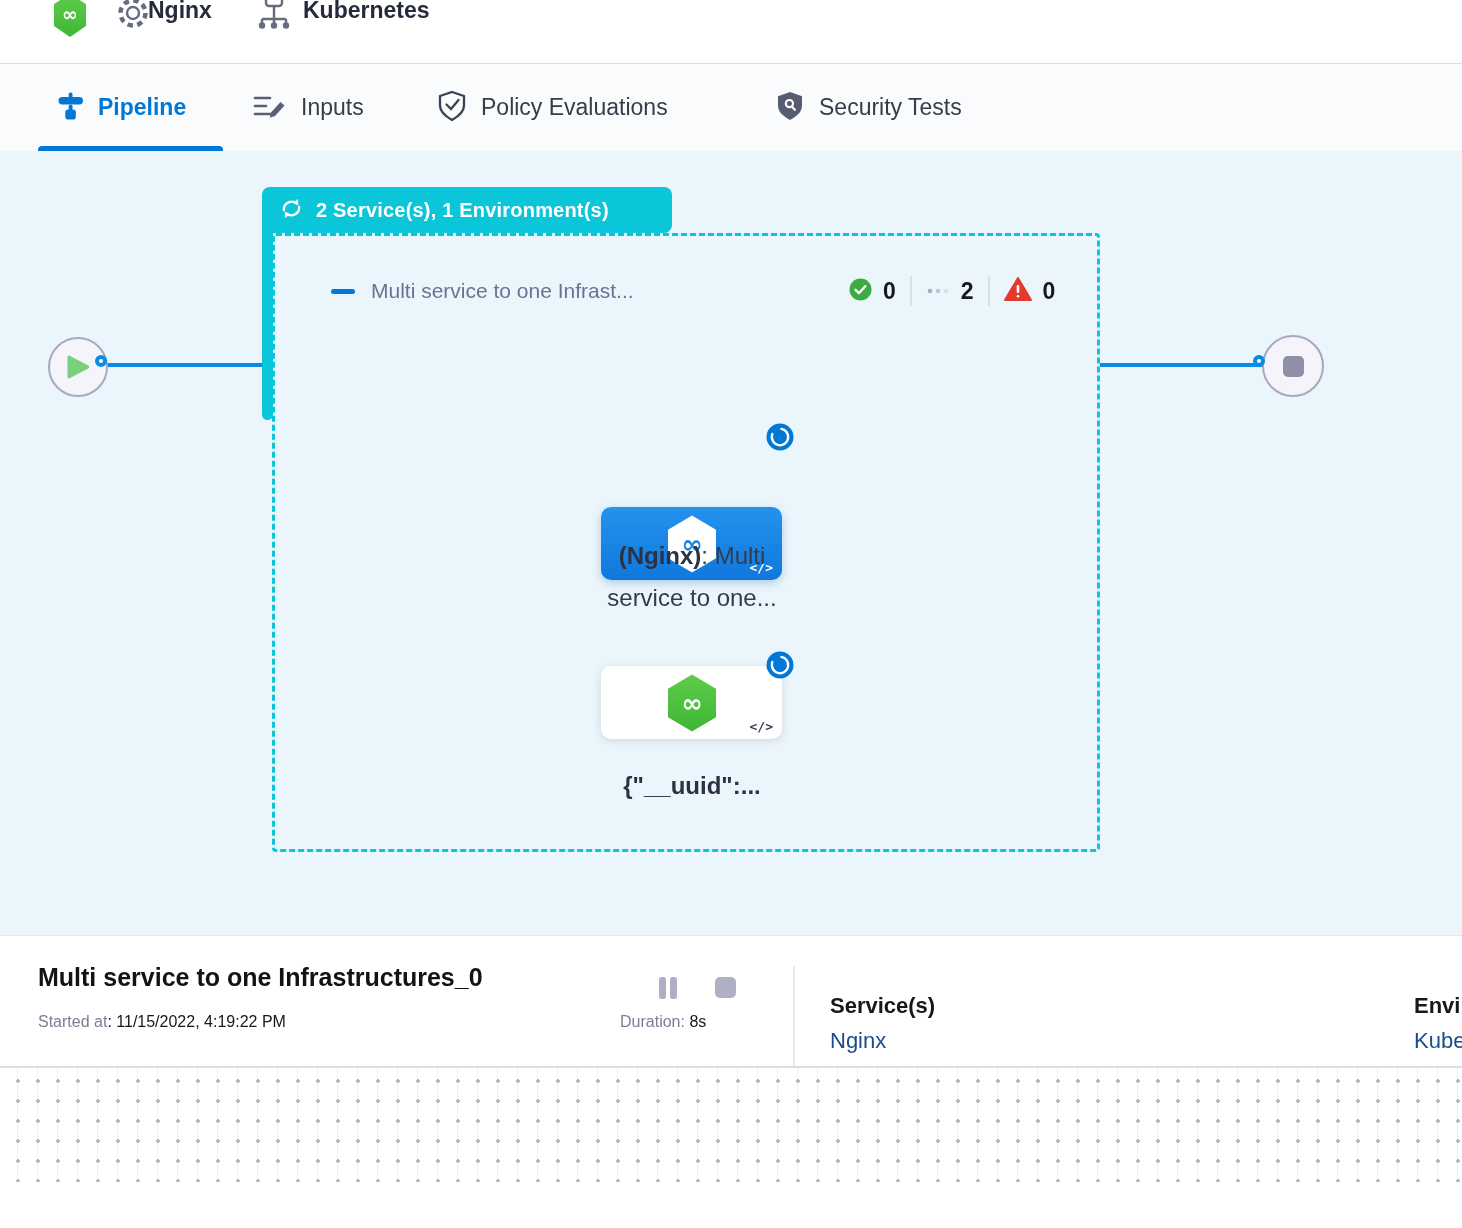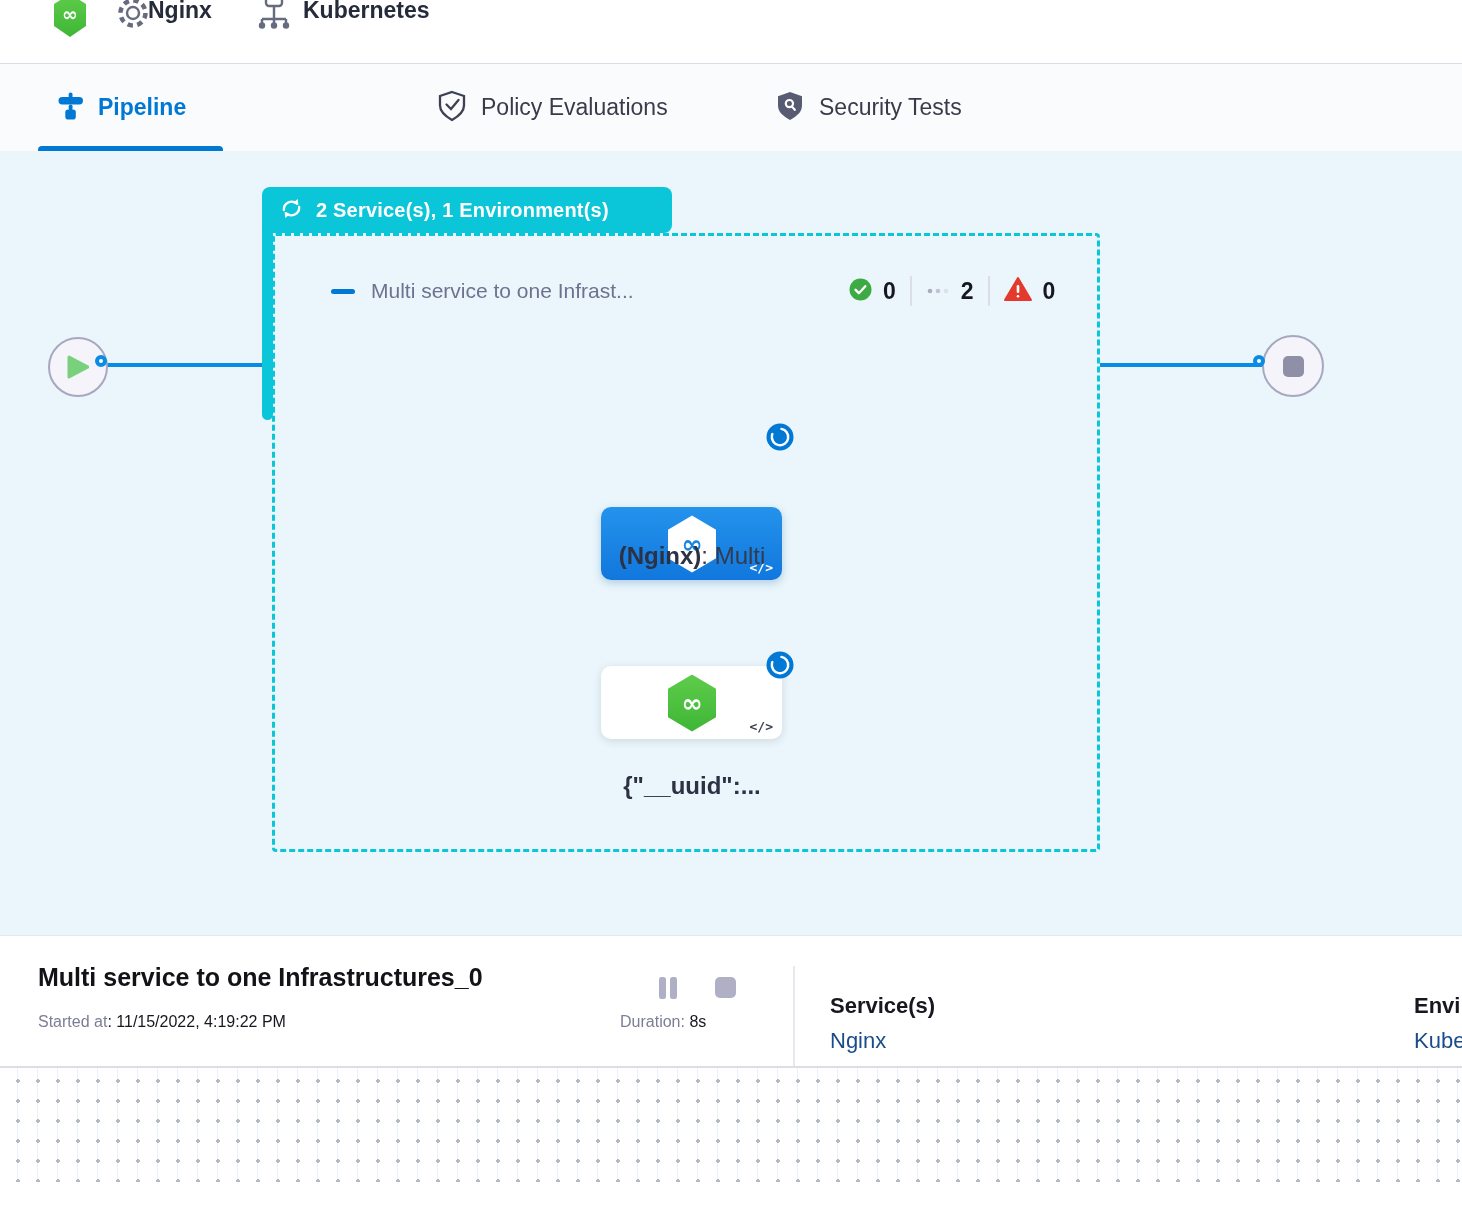--- a/index.html
+++ b/index.html
@@ -155,20 +155,33 @@
         <rect x="11.7" y="0.5" width="3.8" height="6" rx="1.8"></rect>
         <rect x="1.5" y="5" width="24.5" height="7.5" rx="3.7"></rect>
         <rect x="11.7" y="12.5" width="3.8" height="6" rx="1.8"></rect>
         <rect x="8.3" y="17.5" width="10.5" height="10" rx="2.8"></rect>
       </svg>
     </span>
     <span class="tab-label">Pipeline</span>
   </div>
   <div id="tab-underline"></div>
 
+  <div class="tab" style="left:253px;">
+    <span>
+      <svg width="34" height="30" viewBox="0 0 34 30">
+        <g stroke="#5A5F73" stroke-width="2.6" stroke-linecap="round" fill="none">
+          <path d="M2 7 h15"></path>
+            <path d="M2 15 h11"></path>
+            <path d="M2 23 h15"></path>
+        </g>
+        <path d="M18 21.5 l9.5-10.5 4 3.4 -9.5 10.5 -5.3 1.8 z" fill="#5A5F73"></path>
+      </svg>
+    </span>
+    <span class="tab-label">Inputs</span>
+  </div>
 
   <div class="tab" style="left:437px;">
     <span>
       <svg width="30" height="32" viewBox="0 0 30 32" fill="none">
         <path d="M15 2 L27 6 v9.5 c0 6.5-5 10.5-12 14.5 C8 26 3 22 3 15.5 V6 Z" stroke="#3C4254" stroke-width="2.3"></path>
         <path d="M9.5 14.5 l4.5 4.5 7.5-9" stroke="#3C4254" stroke-width="2.3" stroke-linecap="round" fill="none"></path>
       </svg>
     </span>
     <span class="tab-label">Policy Evaluations</span>
   </div>
@@ -262,20 +275,21 @@
     </div>
     <div id="badge-tweety" class="node-badge">
       <svg width="28" height="28" viewBox="0 0 28 28">
         <circle cx="14" cy="14" r="13.5" fill="#0278D5"></circle>
         <circle cx="14" cy="14" r="8.2" fill="none" stroke="#fff" stroke-width="2.4" stroke-dasharray="40 12" stroke-linecap="round" transform="rotate(-80 14 14)"></circle>
       </svg>
     </div>
 
     <div id="label-nginx" class="node-label">
       <div><b>(Nginx)</b><span>: Multi</span></div>
+      <div>service to one...</div>
     </div>
     <div id="label-tweety" class="node-label">
       <div class="bold-line">{"__uuid":...</div>
     </div>
   </div>
 
   <div id="stage-accent"></div>
 
   <div id="stage-badge">
     <span>

